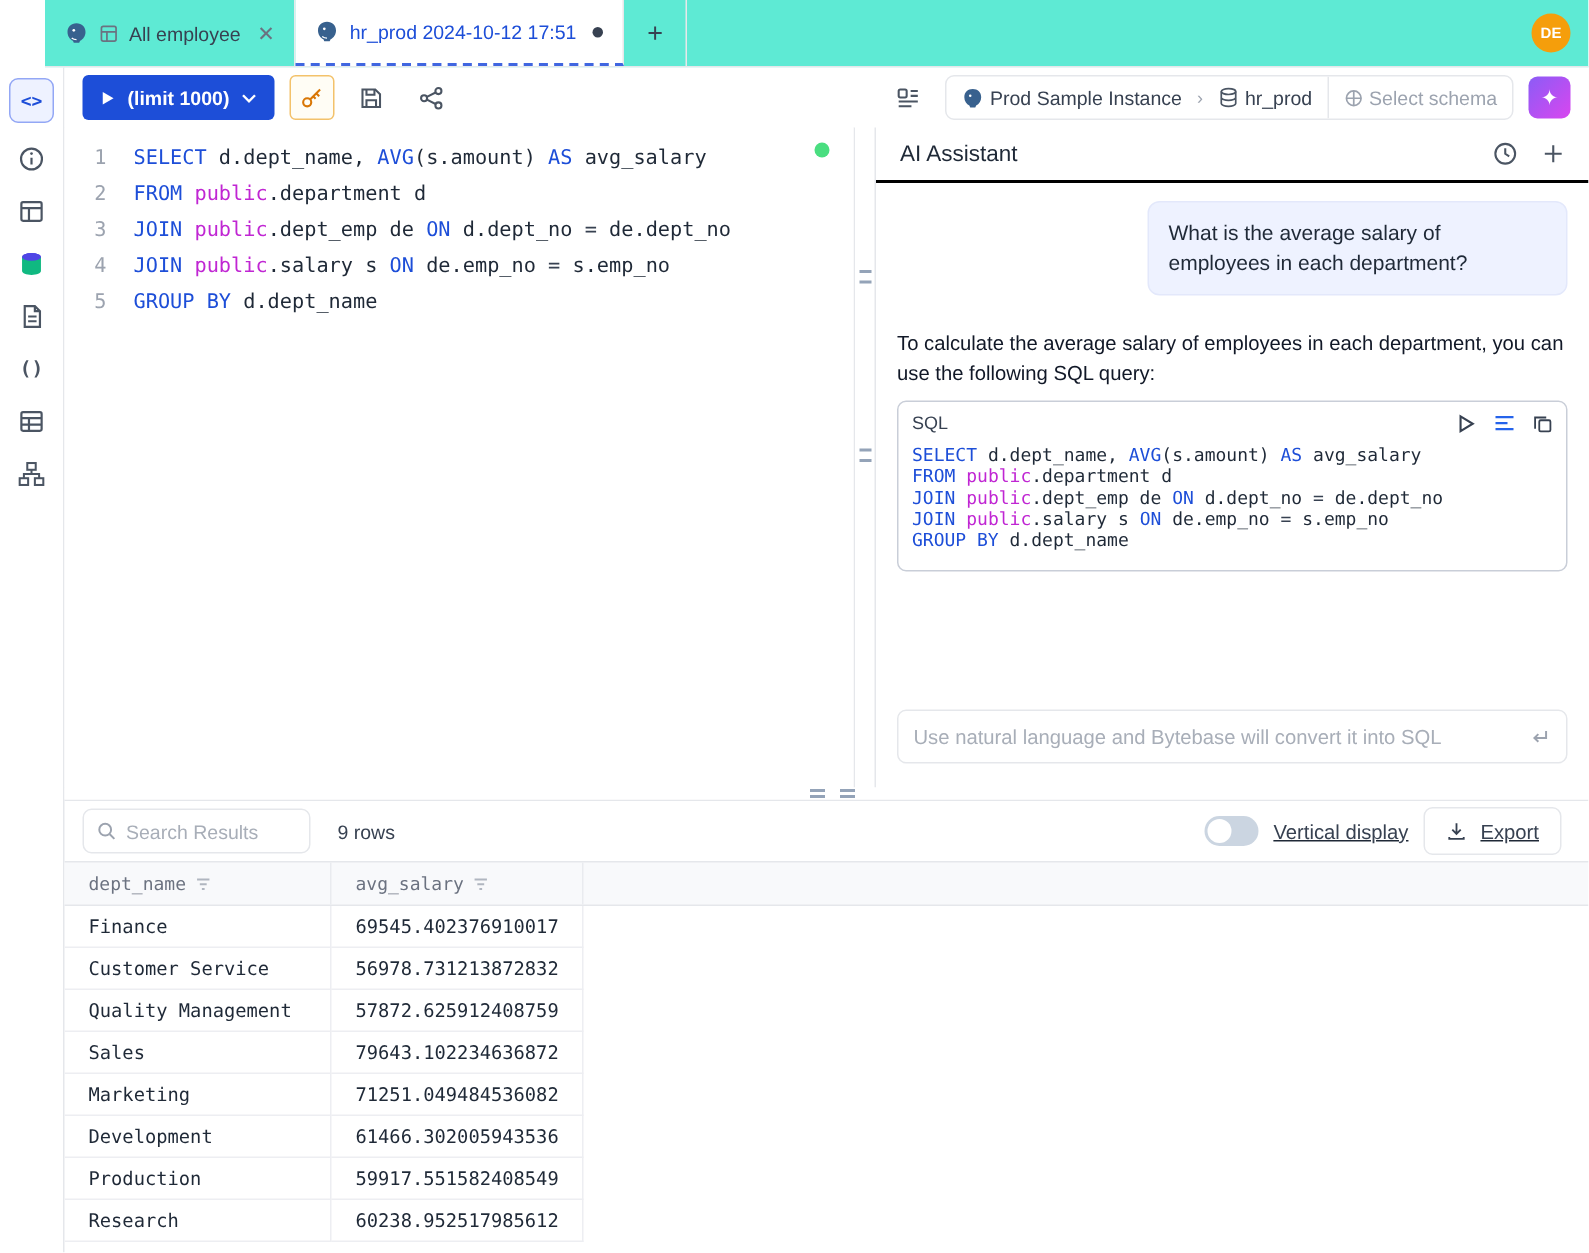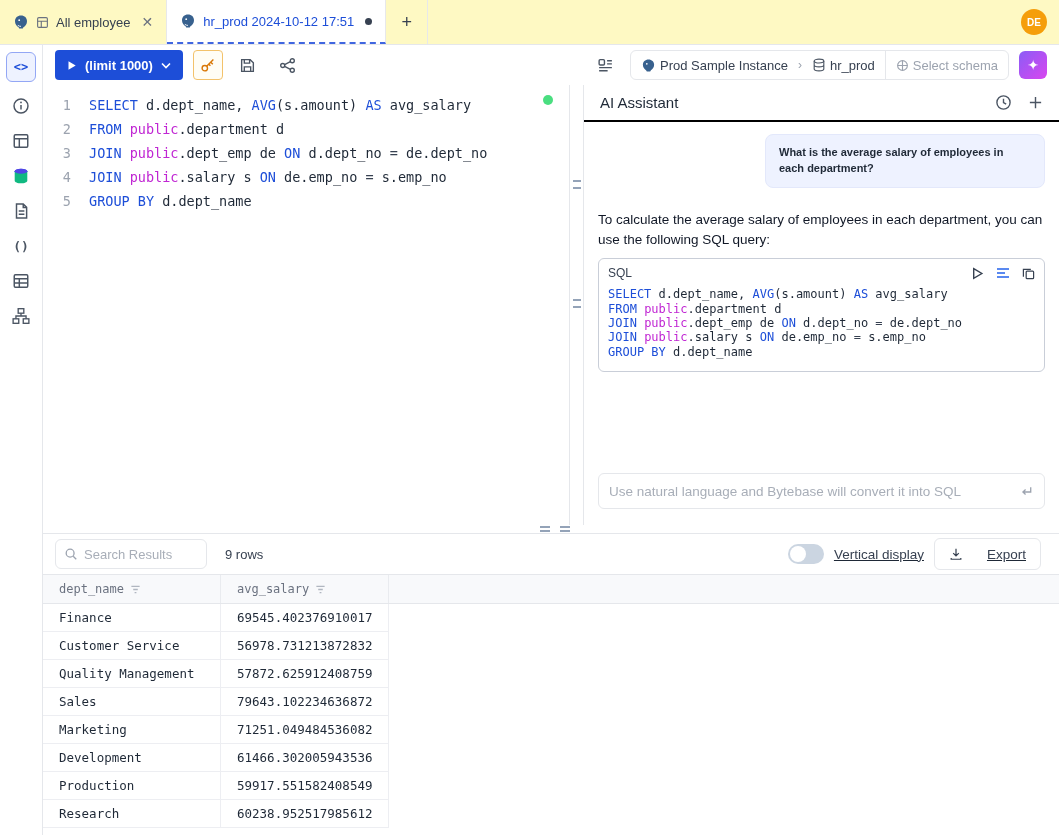--- a/index.html
+++ b/index.html
@@ -1,21 +1,21 @@
 <!DOCTYPE html>
 <html><head>
 <meta charset="utf-8">
 <style>
   * { margin:0; padding:0; box-sizing:border-box; }
   html,body { width:1059px; height:835px; overflow:hidden; background:#fff;
     font-family:"Liberation Sans", sans-serif; color:#1f2937; }
 
   
-  .topbar { height:45px; background:#fef9c3; border-bottom:1px solid #e5e7eb;
-    display:flex; align-items:stretch; }
+  .topbar { height:45px; background:#5eead4; border-bottom:1px solid #e5e7eb;
+    display:flex; align-items:stretch;margin-left:30px; }
   .tab { display:flex; align-items:center; gap:7px; padding:0 13px; font-size:13px;
     color:#374151; border-right:1px solid #e7e8ea; cursor:pointer; }
   .tab.active { background:#fff; color:#1d4ed8; border-bottom:2px dashed #4066e0; border-right:1px solid #e7e8ea; }
   .tab .close { color:#6b7280; font-size:14px; margin-left:4px; }
   .dirty-dot { width:7px; height:7px; border-radius:50%; background:#374151; margin-left:4px; }
   .newtab { width:42px; display:flex; align-items:center; justify-content:center;
     font-size:18px; color:#374151; border-right:1px solid #e7e8ea; cursor:pointer; }
   .topbar-spacer { flex:1; }
   .avatar { width:26px; height:26px; border-radius:50%; background:#f59e0b; color:#fff;
     font-size:10px; font-weight:bold; display:flex; align-items:center; justify-content:center;
@@ -63,21 +63,21 @@
   .vsplit .grip:first-child { margin-top:95px; } .vsplit .grip:last-child { margin-top:110px; }
 
   
   .ai-panel { width:476px; border-left:1px solid #e5e7eb; display:flex; flex-direction:column; background:#fff; }
   .ai-head { height:37px; border-bottom:2px solid #000000; display:flex; align-items:center; padding:0 16px; }
   .ai-title { font-size:15px; font-weight:500; color:#1f2937; }
   .ai-head-icons { margin-left:auto; display:flex; gap:16px; align-items:center; color:#4b5563; }
   .ai-chat { flex:1; padding:12px 14px; overflow:hidden; }
   .bubble-row { display:flex; justify-content:flex-end; }
   .user-bubble { max-width:280px; background:#eef2ff; border:1px solid #e3e8fb; border-radius:8px;
-    padding:10px 13px; font-size:11px; line-height:1.45; color:#1f2937;font-weight:bold; }
+    padding:10px 13px; font-size:14px; line-height:1.45; color:#1f2937; }
   .ai-answer { margin-top:22px; font-size:13.5px; line-height:1.5; color:#111827; }
   .code-card { margin-top:8px; border:1px solid #c9ced8; border-radius:6px; background:#fff; }
   .code-card-head { display:flex; align-items:center; padding:5px 9px 2px; }
   .code-lang { font-size:12px; color:#374151; }
   .code-actions { margin-left:auto; display:flex; gap:12px; align-items:center; }
   .code-body { padding:3px 9px 12px; font-family:"DejaVu Sans Mono", monospace; font-size:12px; line-height:14.3px; }
   .ai-input-row { padding:12px 14px 16px; }
   .ai-input-box { height:36px; border:1px solid #e5e7eb; border-radius:6px; display:flex; align-items:center; padding:0 10px; }
   .ai-input-box input { flex:1; border:none; outline:none; font-size:13.5px; color:#374151;
     font-family:"Liberation Sans", sans-serif; }
@@ -95,21 +95,21 @@
     display:flex; align-items:center; gap:6px; padding:0 8px; }
   .search-box input { flex:1; width:100%; border:none; outline:none; font-size:13px; color:#374151;
     font-family:"Liberation Sans", sans-serif; }
   .search-box input::placeholder { color:#a8aeb8; }
   .row-count { font-size:13px; color:#374151; }
   .res-right { margin-left:auto; display:flex; align-items:center; gap:10px; padding-right:6px;text-decoration:underline; }
   .toggle { width:36px; height:20px; border-radius:10px; background:#cbd5e1; position:relative; cursor:pointer; }
   .toggle .knob { position:absolute; left:2px; top:2px; width:16px; height:16px; border-radius:50%; background:#fff; }
   .toggle-label { font-size:13.5px; color:#374151; }
   .export-btn { height:32px; border:1px solid #e5e7eb; background:#fff; border-radius:6px;
-    display:flex; align-items:center; gap:24px; padding:0 14px; font-size:13.5px; color:#374151; cursor:pointer; }
+    display:flex; align-items:center; gap:9px; padding:0 14px; font-size:13.5px; color:#374151; cursor:pointer; }
 
   .grid-head { display:grid; grid-template-columns:178px 168px 1fr; background:#f8f9fb;
     border-top:1px solid #e5e7eb; border-bottom:1px solid #e5e7eb; height:30px; }
   .th { display:flex; align-items:center; gap:6px; padding-left:16px; font-family:"DejaVu Sans Mono", monospace;
     font-size:12px; color:#6b7280; border-right:1px solid #e9ebef; cursor:pointer; }
   .th.filler { border-right:none; cursor:default; }
   .grid-body { flex:1; overflow:hidden; }
   .tr { display:grid; grid-template-columns:178px 168px 1fr; height:28px; }
   .td { display:flex; align-items:center; padding-left:16px; font-family:"DejaVu Sans Mono", monospace;
     font-size:12.5px; color:#1f2937; border-right:1px solid #edeef2; border-bottom:1px solid #edeef2; }

